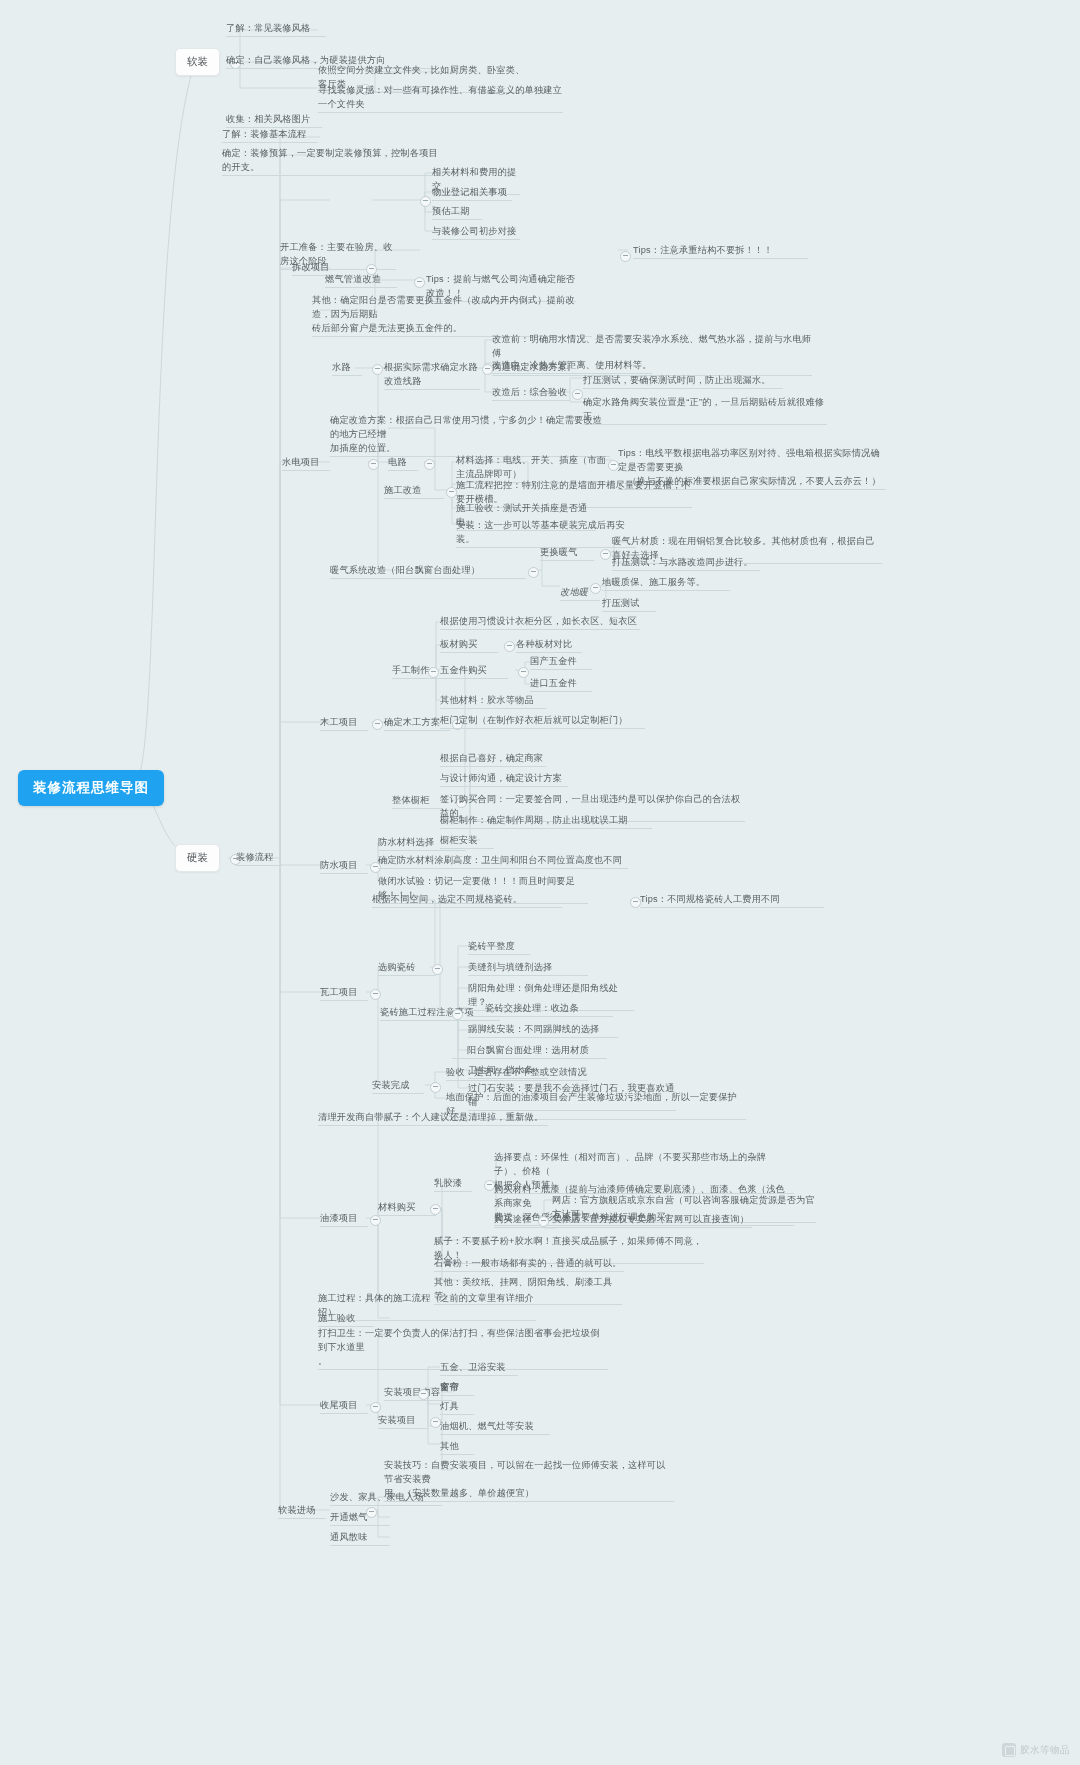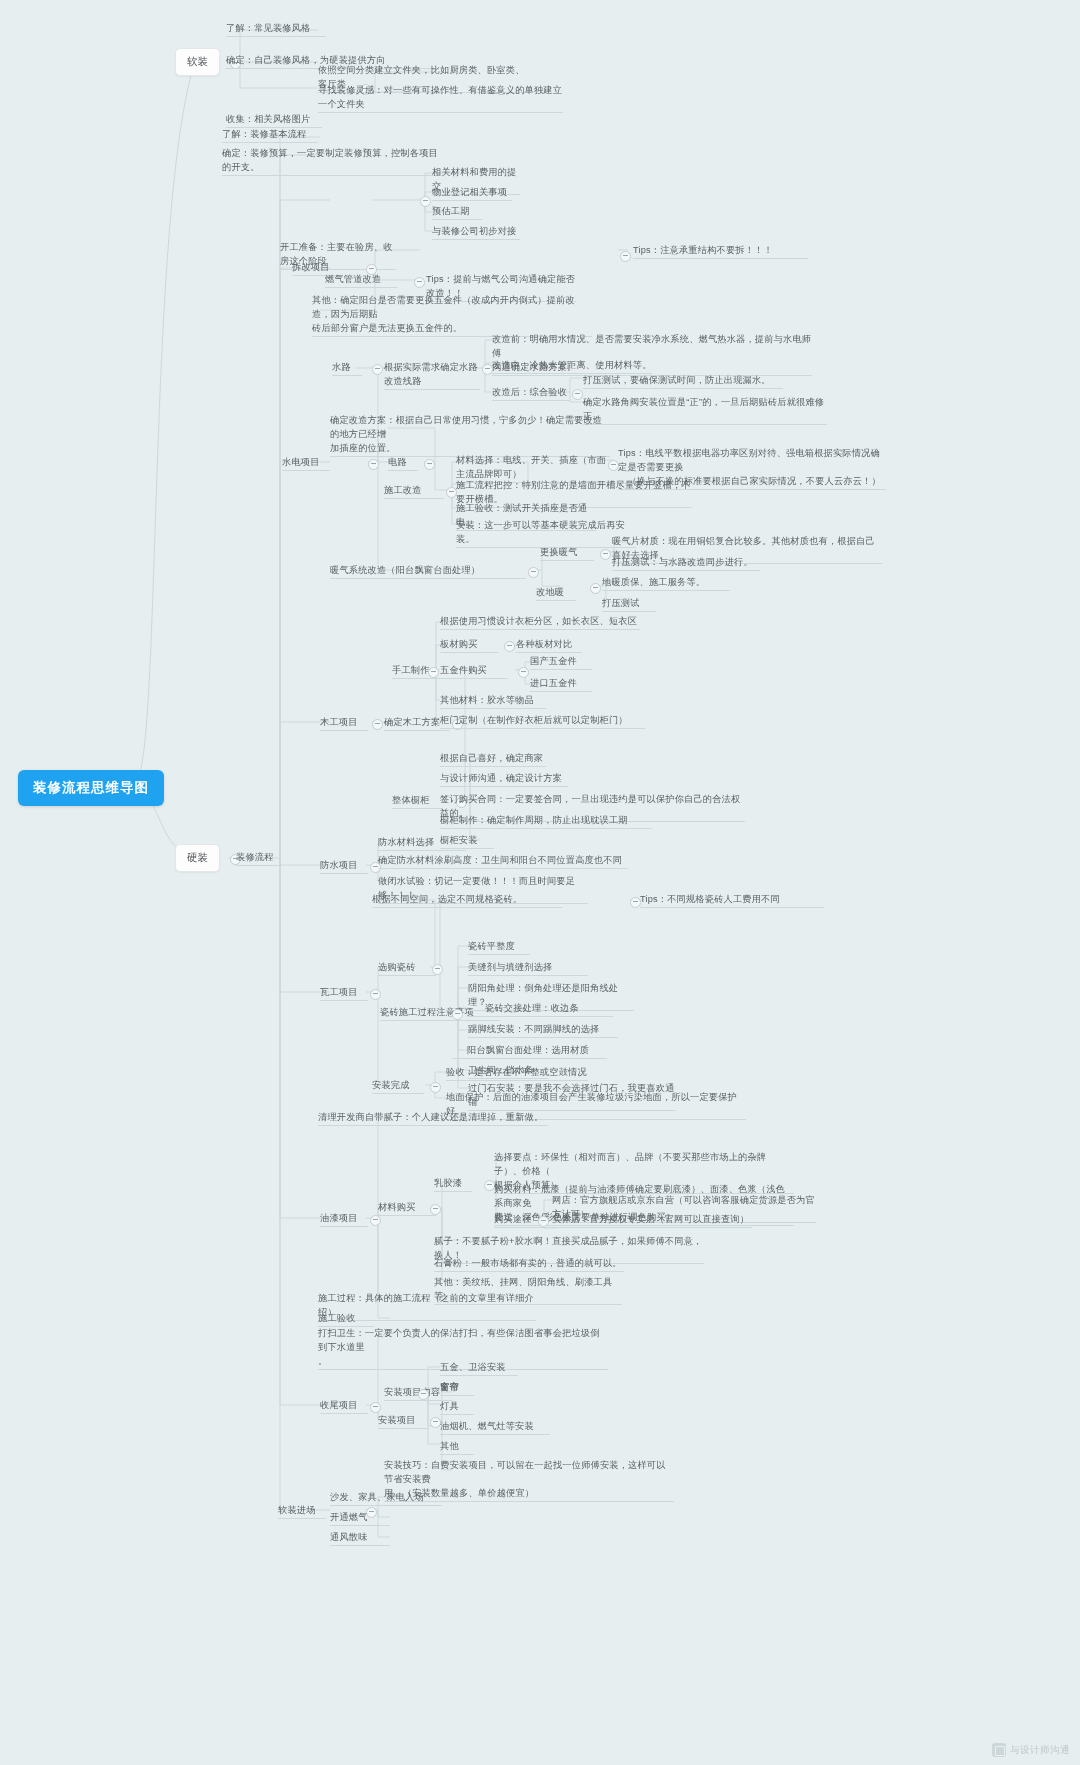--- a/index.html
+++ b/index.html
@@ -294,21 +294,21 @@
   <div class="node underline" style="left:456px;top:478px;width:236px;">施工流程把控：特别注意的是墙面开槽尽量要开竖槽，不要开横槽。</div>
   <div class="node underline" style="left:456px;top:501px;width:140px;">施工验收：测试开关插座是否通电。</div>
   <div class="node underline" style="left:456px;top:518px;width:180px;">安装：这一步可以等基本硬装完成后再安装。</div>
 
   <div class="node underline" style="left:330px;top:563px;width:196px;">暖气系统改造（阳台飘窗台面处理）</div>
   <div class="toggle" style="left:528px;top:567px;"></div>
   <div class="node underline" style="left:540px;top:545px;width:54px;">更换暖气</div>
   <div class="toggle" style="left:600px;top:549px;"></div>
   <div class="node underline" style="left:612px;top:534px;width:270px;">暖气片材质：现在用铜铝复合比较多。其他材质也有，根据自己喜好去选择。</div>
   <div class="node underline" style="left:612px;top:555px;width:148px;">打压测试：与水路改造同步进行。</div>
-  <div class="node underline" style="left:536px;top:585px;width:40px;">改地暖</div>
+  <div class="node underline" style="left:560px;top:585px;width:40px;font-style:italic;">改地暖</div>
   <div class="toggle" style="left:590px;top:583px;"></div>
   <div class="node underline" style="left:602px;top:575px;width:128px;">地暖质保、施工服务等。</div>
   <div class="node underline" style="left:602px;top:596px;width:54px;">打压测试</div>
 
   <div class="node underline" style="left:320px;top:715px;width:48px;">木工项目</div>
   <div class="toggle" style="left:372px;top:719px;"></div>
   <div class="node underline" style="left:384px;top:715px;width:66px;">确定木工方案</div>
   <div class="toggle" style="left:452px;top:719px;"></div>
 
   <div class="node underline" style="left:392px;top:663px;width:50px;">手工制作</div>
@@ -398,16 +398,16 @@
 用。（安装数量越多、单价越便宜）</div>
 
   <div class="node underline" style="left:278px;top:1503px;width:48px;">软装进场</div>
   <div class="toggle" style="left:366px;top:1507px;"></div>
   <div class="node underline" style="left:330px;top:1490px;width:112px;">沙发、家具、家电入场</div>
   <div class="node underline" style="left:330px;top:1510px;width:60px;">开通燃气</div>
   <div class="node underline" style="left:330px;top:1530px;width:60px;">通风散味</div>
 
   <div class="watermark">
     <div class="wm-box"></div>
-    <span class="wm-txt">与设计师沟通</span>
+    <span class="wm-txt">胶水等物品</span>
   </div>
 
 </div>
 
 </body></html>

